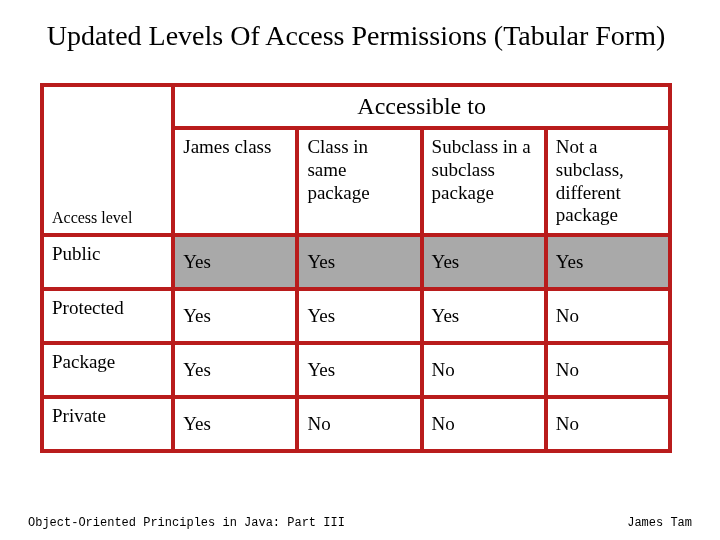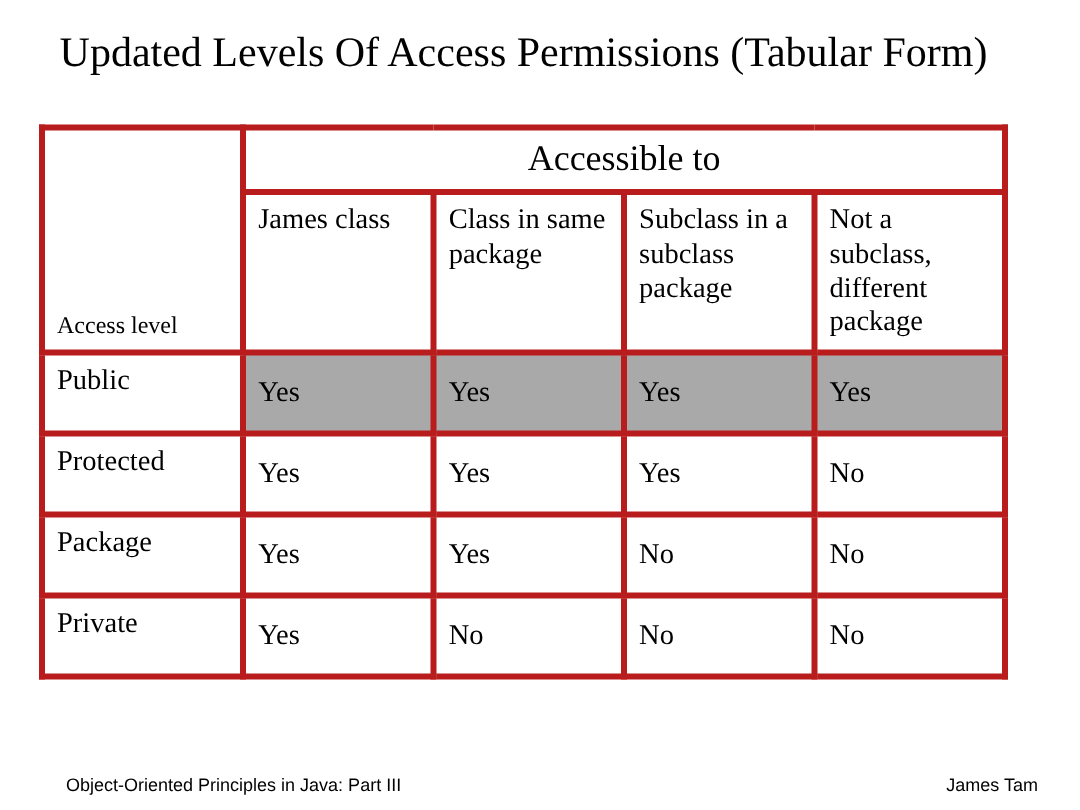--- a/index.html
+++ b/index.html
@@ -6,21 +6,21 @@
   html, body {
     margin: 0; padding: 0;
     width: 720px; height: 540px;
     background: #ffffff;
     font-family: "Times New Roman", Times, serif;
     color: #000;
   }
   .slide {
     width: 720px; height: 540px;
     position: relative;
-    padding: 18px 48px 0 26px;
+    padding: 18px 48px 0 40px;
   }
   .title {
     font-size: 28px;
     text-align: center;
     margin: 0 0 30px 0;
     line-height: 1.25;
     font-weight: normal;
   }
   table.perm {
     border-collapse: collapse;
@@ -56,23 +56,23 @@
   }
   .valcell {
     text-align: left;
     vertical-align: middle !important;
     font-size: 19px;
     height: 54px;
   }
   .shaded { background: #a9a9a9; }
   .footer {
     position: absolute;
-    left: 16px; right: 0; bottom: 10px;
+    left: 0; right: 0; bottom: 10px;
     padding: 0 28px;
-    font-family: Liberation Sans, sans-serif;
+    font-family: Liberation Mono, monospace;
     font-size: 12px;
     display: flex;
     justify-content: space-between;
   }
 </style>
 </head>
 <body>
 
 <div class="slide">
 

